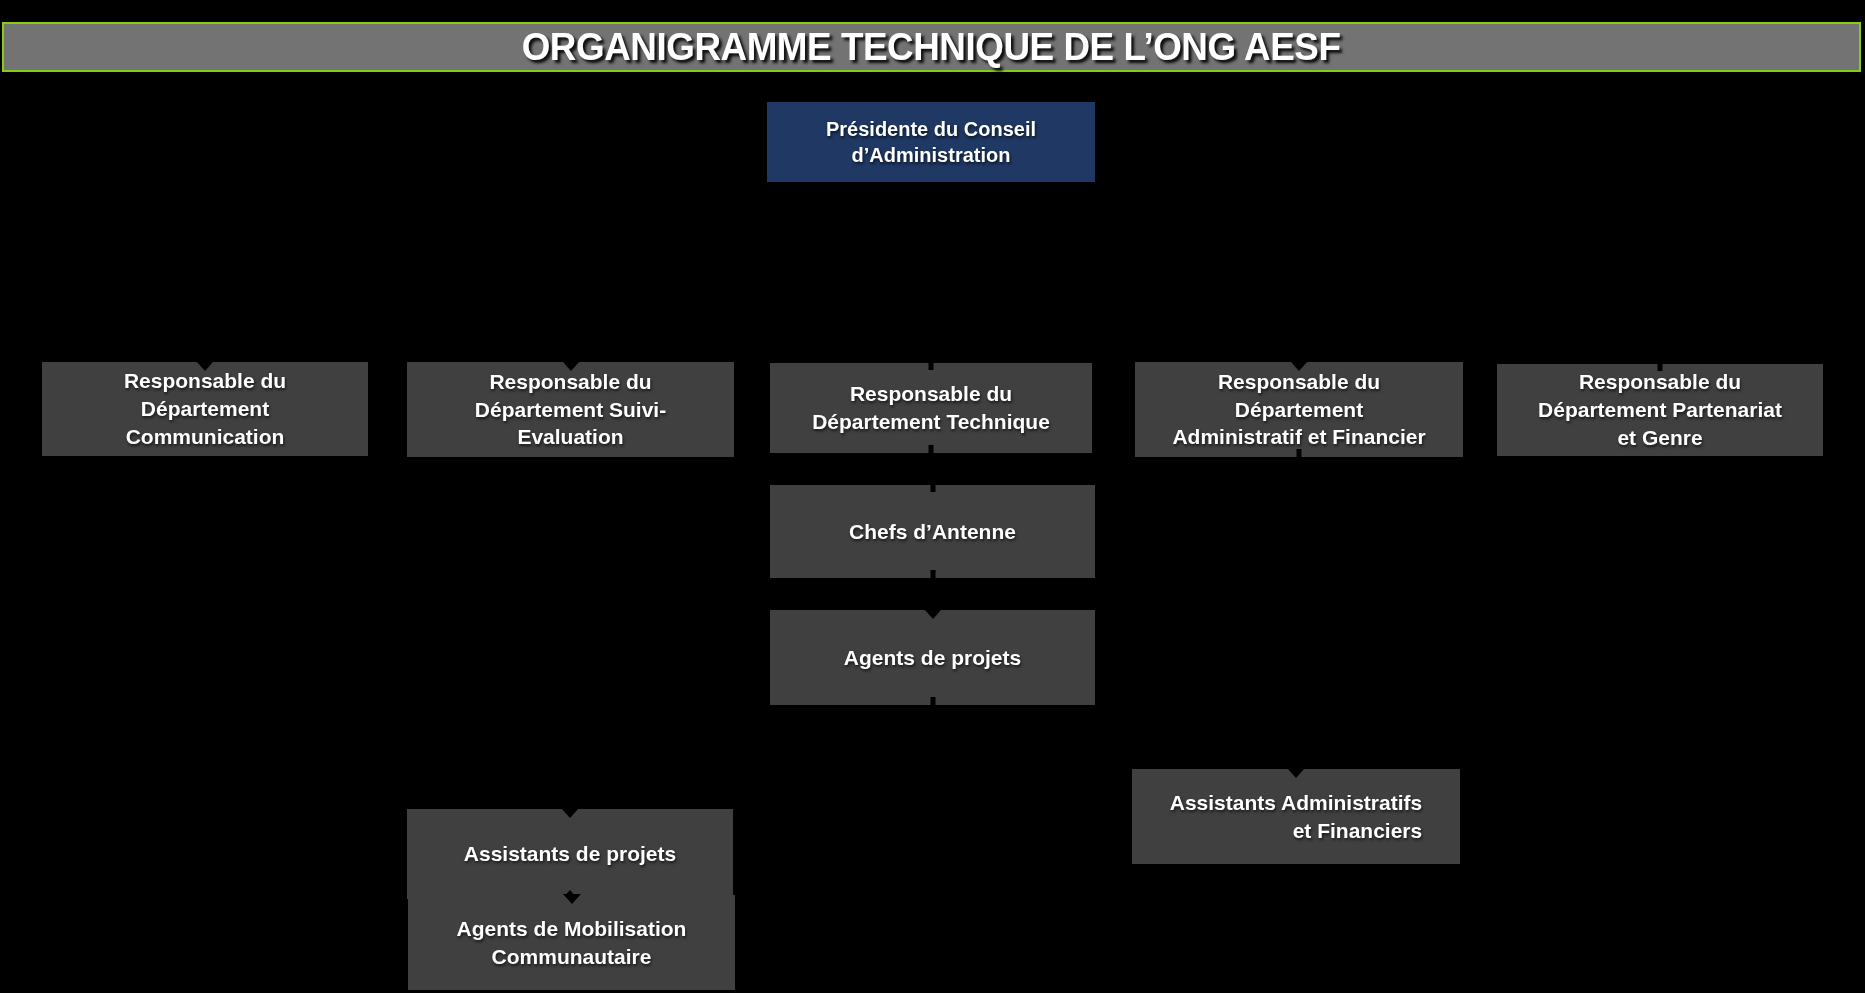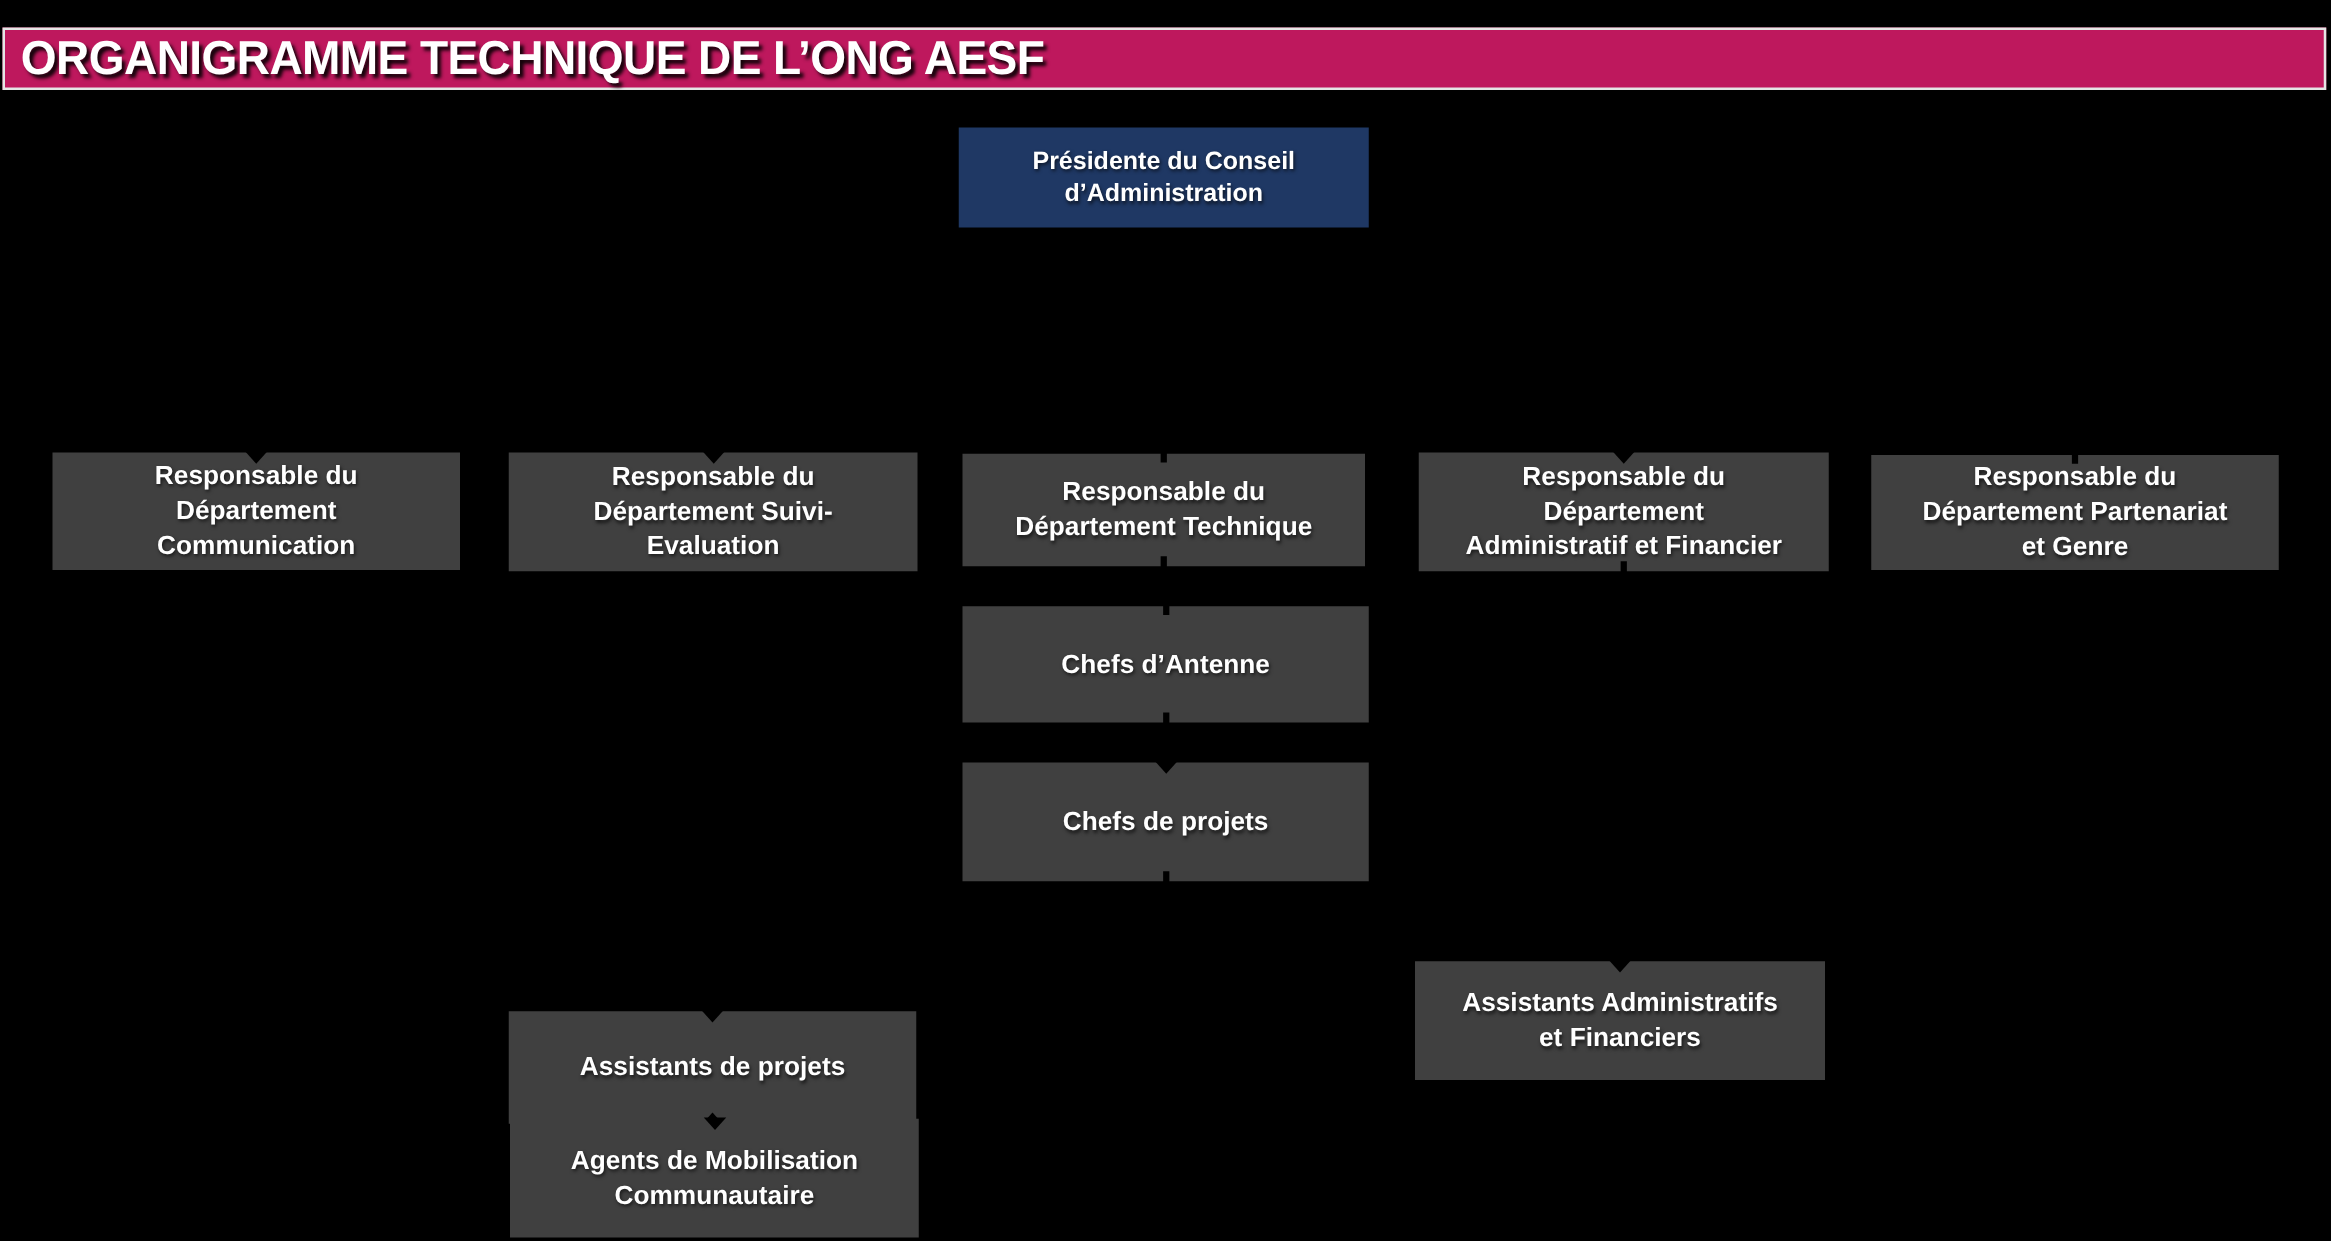--- a/index.html
+++ b/index.html
@@ -7,23 +7,23 @@
     position: relative;
     width: 1865px;
     height: 993px;
     background: #000000;
     overflow: hidden;
     font-family: "Liberation Sans", "DejaVu Sans", sans-serif;
   }
   .title-bar {
     position: absolute;
     left: 2px; top: 22px; right: 4px; height: 46px;
-    background: #be185d;
-    border: 2px solid #e5e5e5;
-    display: flex; align-items: center; justify-content: flex-start;
+    background: #737373;
+    border: 2px solid #84cc16;
+    display: flex; align-items: center; justify-content: center;
   }
   .title-bar .title-text {
     color: #ffffff;
     font-size: 38px;
     font-weight: 700;
     letter-spacing: -0.5px;
     white-space: nowrap;
     text-shadow: 3px 3px 3px rgba(0,0,0,0.9);
     transform: scaleX(0.97);
   }
@@ -135,31 +135,31 @@
   </div>
 
   <div class="node gray" style="left:770px; top:485px; width:325px; height:93px;">
     <span class="tick-top"></span>
     <span class="label">Chefs d’Antenne</span>
     <span class="tick-bottom"></span>
   </div>
 
   <div class="node gray" style="left:770px; top:610px; width:325px; height:95px;">
     <span class="notch-top"></span>
-    <span class="label">Chefs de projets</span>
+    <span class="label">Agents de projets</span>
     <span class="tick-bottom"></span>
   </div>
 
   <div class="node gray" style="left:407px; top:768px; width:326px; height:90px;margin-top:41px;">
     <span class="notch-top"></span>
     <span class="label">Assistants de projets</span>
     <span class="notch-bottom"></span>
   </div>
 
-  <div class="node gray" style="left:1132px; top:769px; width:328px; height:95px;">
+  <div class="node gray" style="left:1132px; top:769px; width:328px; height:95px;text-align:right;">
     <span class="notch-top"></span>
     <span class="label">Assistants Administratifs
 et Financiers</span>
   </div>
 
   <div class="node gray" style="left:408px; top:895px; width:327px; height:95px;">
     <span class="notch-top"></span>
     <span class="label">Agents de Mobilisation
 Communautaire</span>
   </div>

